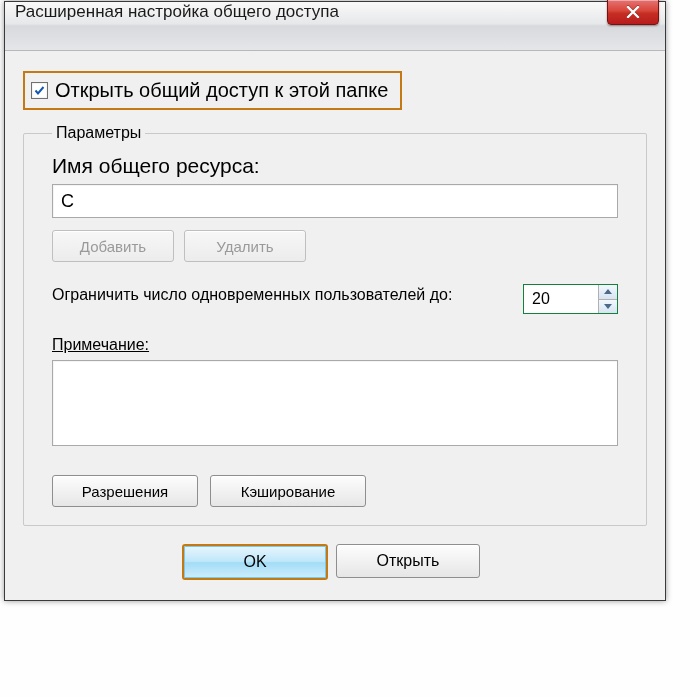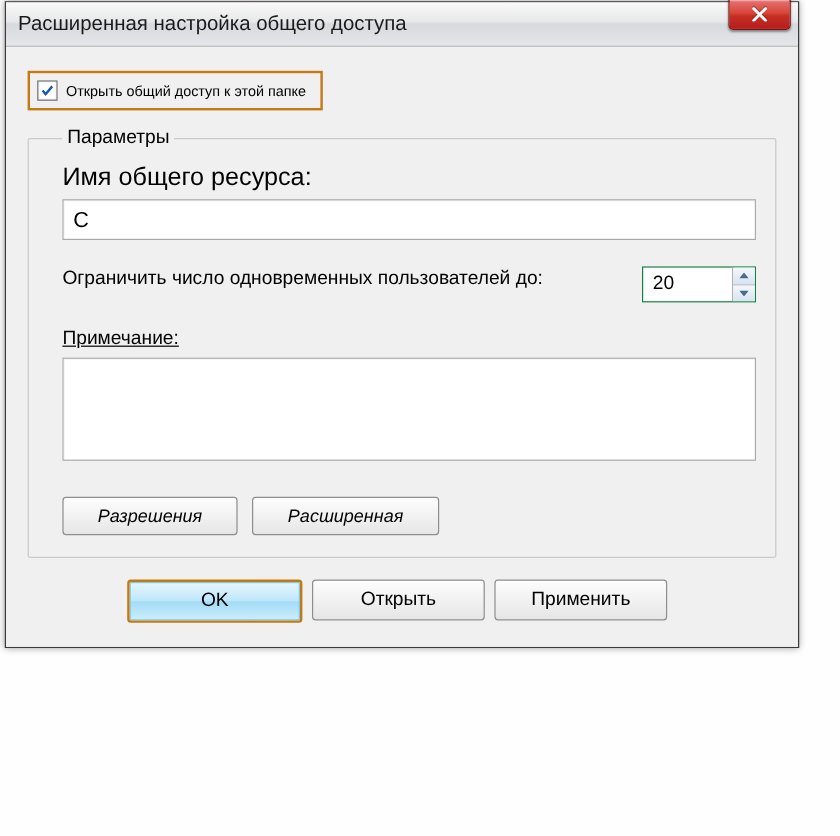--- a/index.html
+++ b/index.html
@@ -20,22 +20,21 @@
     margin-top: 1px;
     border: 1px solid #3a3a3a;
     background: #f0f0f0;
     box-shadow: 0 0 6px rgba(0,0,0,0.4);
   }
   .titlebar {
     height: 36px;
     background: linear-gradient(to bottom, #f9f9f9 0%, #e7e8ea 45%, #d7d9dc 50%, #e4e6e9 100%);
     border-bottom: 1px solid #b8b8b8;
     display: flex;
-    align-items: center;
-    padding: 0 8px 0 10px;
+    padding: 0 8px 12px 10px;
     position: relative;
   }
   .title-text {
     font-size: 17px;
     color: #1a1a1a;
     flex: 1;
     white-space: nowrap;
   }
   .close-btn {
     position: absolute;
@@ -78,21 +77,21 @@
     align-items: center;
     justify-content: center;
     box-shadow: inset 0 0 2px rgba(0,0,0,0.15);
   }
   .chk svg { display:block; }
 
   fieldset.params {
     border: 1px solid #c9c9c9;
     border-radius: 2px;
     margin: 0 4px 18px 4px;
-    padding: 12px 16px 18px 28px;
+    padding: 12px 28px 18px 28px;
     background: #f0f0f0;
   }
   fieldset.params legend {
     padding: 0 4px;
     font-size: 16px;
     color: #000;
   }
 
   .label { font-size: 21px; color:#000; margin-bottom:6px; }
 
@@ -173,21 +172,21 @@
     border: 1px solid #a9a9a9;
     background: #fff;
     margin-top: 6px;
     box-sizing: border-box;
     padding: 4px 6px;
     font-size: 15px;
     resize: none;
     box-shadow: inset 1px 1px 0 rgba(0,0,0,0.04);
   }
 
-  .perm-row { margin-top: 26px; display:flex; gap:12px;font-style:italic; }
+  .perm-row { margin-top: 26px; display:flex; gap:12px; }
 
   .footer {
     display: flex;
     justify-content: center;
     gap: 8px;
     padding: 0 8px 4px 0;
   }
   .footer .btn { min-width: 118px; height: 32px; font-size:16px; }
   .btn.primary {
     border: 2px solid #c47a12;
@@ -209,29 +208,33 @@
   </div>
 
   <div class="client">
 
     <div class="share-check-wrap">
       <span class="chk">
         <svg width="11" height="11" viewBox="0 0 11 11">
           <path d="M1.5 5.5 L4 8.5 L9.5 2" stroke="#1558b0" stroke-width="2" fill="none"></path>
         </svg>
       </span>
-      <span style="font-size:12px;">Открыть общий доступ к этой папке</span>
+      <span style="font-size:20px;">Открыть общий доступ к этой папке</span>
     </div>
 
     <fieldset class="params">
       <legend>Параметры</legend>
 
       <div class="label">Имя общего ресурса:</div>
       <input type="text" class="text-input" value="C" style="">
 
+      <div class="btn-row">
+        <div class="btn disabled">Добавить</div>
+        <div class="btn disabled">Удалить</div>
+      </div>
 
       <div class="limit-row">
         <div class="limit-label">Ограничить число одновременных пользователей до:</div>
         <div class="spinner">
           <input type="text" value="20" style="">
           <div class="spin-buttons">
             <div class="sb">
               <svg width="8" height="5" viewBox="0 0 8 5">
                   <path d="M0 5 L4 0 L8 5 Z" fill="#4a6a8a"></path>
                 </svg>
@@ -243,24 +246,23 @@
             </div>
           </div>
         </div>
       </div>
 
       <div class="note-label">Примечание:</div>
       <textarea class="note-area" style=""></textarea>
 
       <div class="perm-row">
         <div class="btn" style="min-width:120px;">Разрешения</div>
-        <div class="btn" style="min-width:130px;">Расширенная</div>
+        <div class="btn" style="min-width:130px;">Кэширование</div>
       </div>
     </fieldset>
 
     <div class="footer">
       <div class="btn primary">OK</div>
       <div class="btn">Открыть</div>
-      <div class="btn">Применить</div>
     </div>
 
   </div>
 </div>
 
 </body></html>

